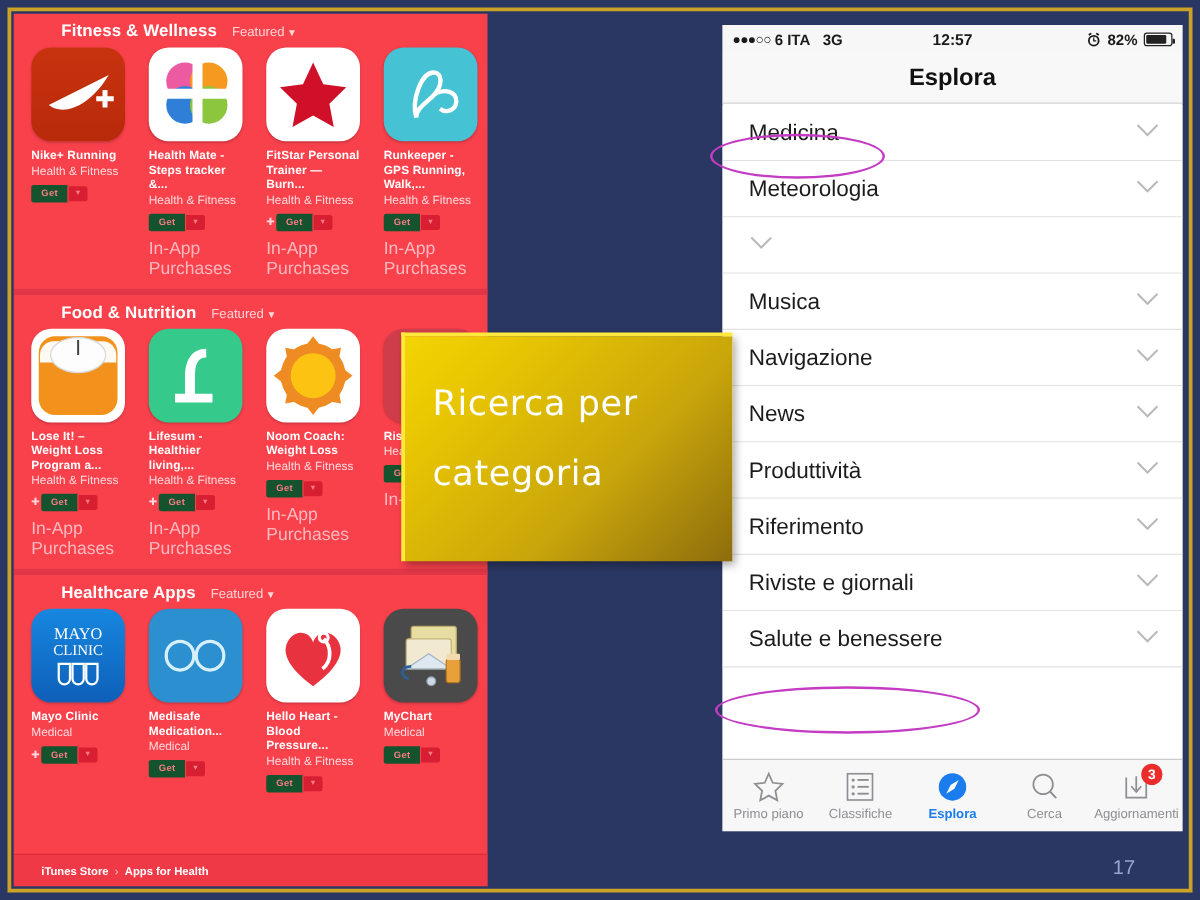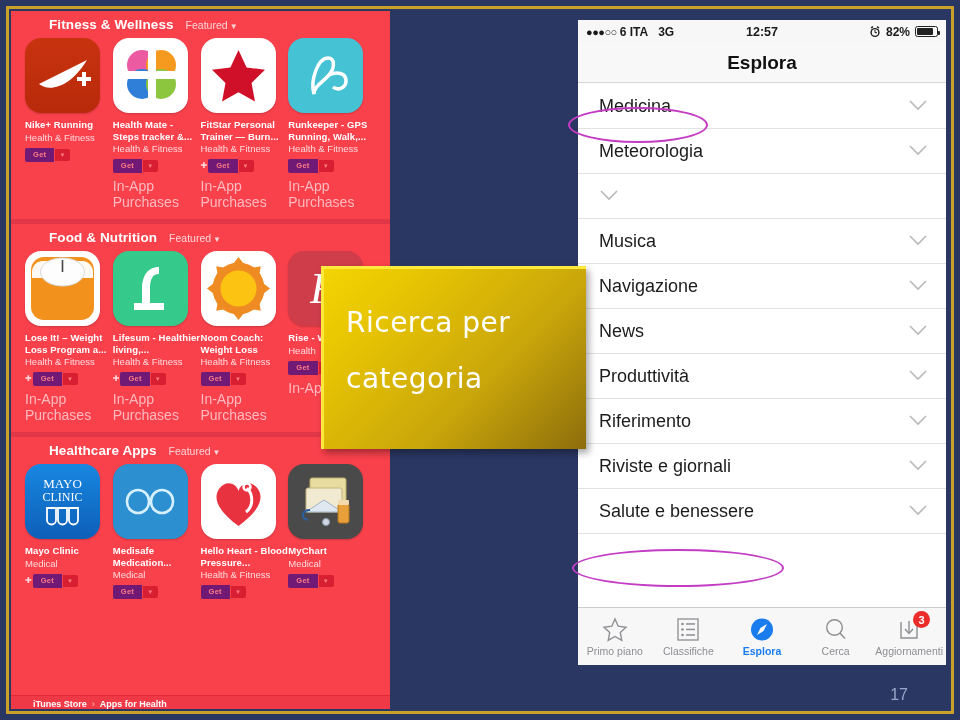--- a/index.html
+++ b/index.html
@@ -43,21 +43,21 @@
   }
   .as-featured {
     color: #ffd4d7; font-size: 10.5px;
   }
   .as-caret {
     color: #ffd4d7; font-size: 8px; margin-left: 2px;
   }
   .as-grid {
     display: grid;
     grid-template-columns: repeat(4, 1fr);
-    column-gap: 0;
+    column-gap: 19px;
   }
   .as-card { width: 100%; }
   .as-icon {
     width: 75px; height: 75px;
     border-radius: 16px;
     margin-bottom: 6px;
     overflow: hidden;
     position: relative;
     box-shadow: 0 1px 2px rgba(0,0,0,.18);
   }
@@ -67,21 +67,21 @@
   }
   .as-cat {
     color: #ffd9dc; font-size: 9.5px; line-height: 12px;
     margin-top: 1px;
   }
   .as-getrow { margin-top: 4px; display: flex; align-items: center; }
   .as-plus {
     color:#ffd9dc; font-size:8px; margin-right:1px; line-height:1;
   }
   .as-get {
-    background: #701a75; color: #ff7b86;
+    background: #14532d; color: #ff7b86;
     font-size: 7.5px; font-weight: bold;
     padding: 2px 8px 3px 8px;
     border-radius: 2px 0 0 2px;
     letter-spacing: .3px;
   }
   .as-getarrow {
     background: #d81f31; color: #ff7b86;
     font-size: 6px;
     padding: 3px 5px 3px 4px;
     border-left: 1px solid #f9414c;
@@ -90,24 +90,24 @@
   .as-iap {
     color: #ffb9bf; font-size: 14px; margin-top: 5px;
   }
   .as-divider {
     height: 5px; background: #e13645;
     margin: 9px 0 0 0;
   }
   #as-footer {
     position: absolute;
     left: 0; right: 0; bottom: 0;
-    height: 14px;
+    height: 26px;
     background: #ef3946;
     border-top: 1px solid #e02b3a;
-    display: flex; align-items: flex-end;
+    display: flex; align-items: center;
     padding-left: 22px;
   }
   .as-crumb { color:#ffffff; font-size: 9px; font-weight: bold; }
   .as-crumb-sep { color:#ffc2c7; font-size: 9px; margin: 0 5px; }
 
   
   .ic-nike { background: linear-gradient(#c8330f,#b82a0a); }
   .ic-healthmate { background: #ffffff; }
   .ic-fitstar { background: #ffffff; }
   .ic-runkeeper { background: #45c2d4; }

